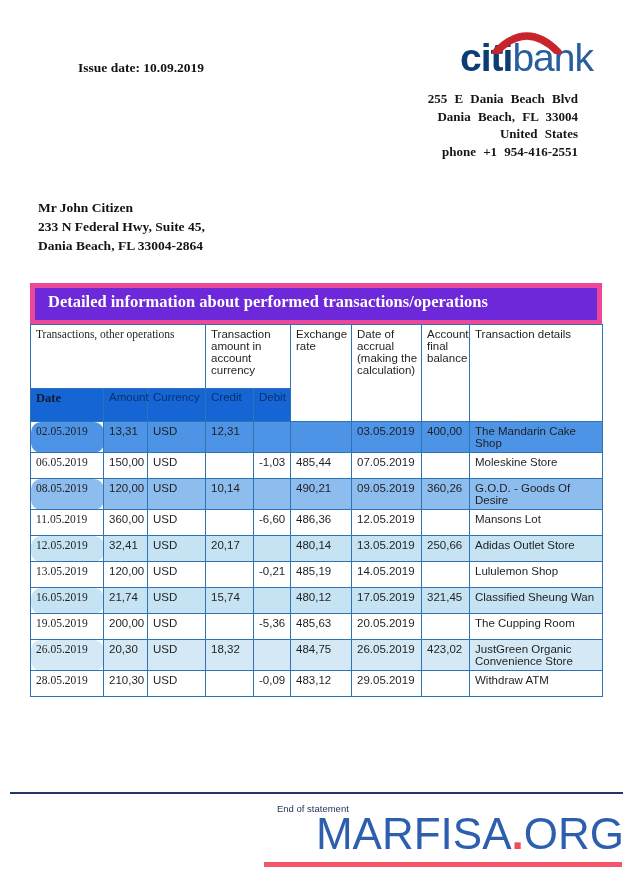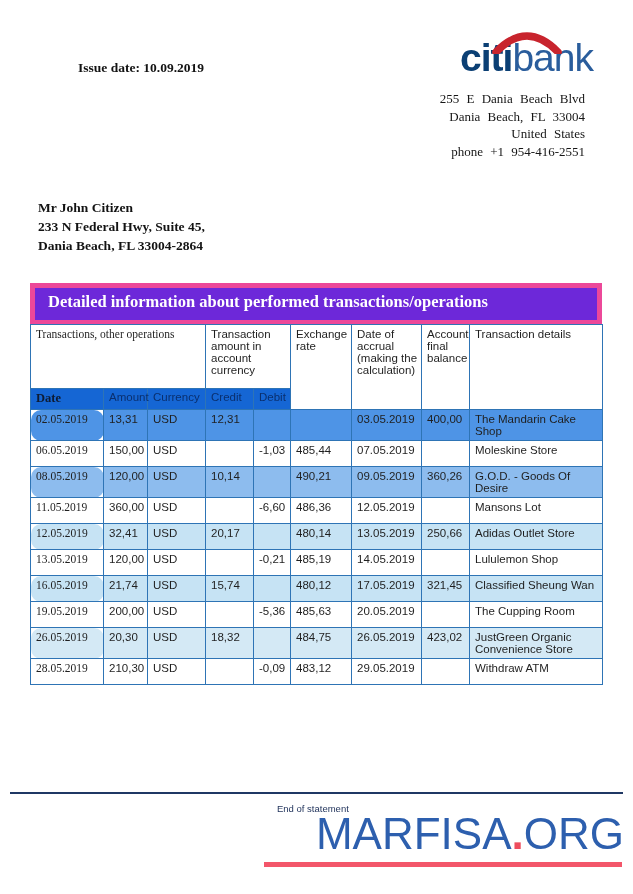--- a/index.html
+++ b/index.html
@@ -9,38 +9,38 @@
   
   .issue-date{position:absolute;left:38px;top:60px;font-family:"Liberation Serif",serif;
               font-weight:bold;font-size:13.5px;color:#131313;margin-left:40px;}
 
   .citi-logo{position:absolute;top:36px;right:40px;font-size:39px;line-height:44px;
              letter-spacing:-1px;white-space:nowrap;}
   .citi-logo .citi{font-weight:bold;color:#0b3f74;position:relative;}
   .citi-logo .bank{font-weight:normal;color:#2a5d9c;}
   .citi-arc{position:absolute;left:31px;top:-4px;}
 
-  .bank-address{position:absolute;right:48px;top:90px;text-align:right;
-                font-family:"Liberation Serif",serif;font-weight:normal;font-size:13px;
+  .bank-address{position:absolute;right:55px;top:90px;text-align:right;
+                font-family:"Liberation Serif",serif;font-weight:bold;font-size:13px;
                 line-height:17.5px;color:#161616;word-spacing:4px;}
 
   .customer-address{position:absolute;left:38px;top:198px;font-family:"Liberation Serif",serif;
                     font-weight:bold;font-size:13.5px;line-height:19px;color:#131313;}
 
   
   .stmt{position:absolute;left:30px;top:283px;width:572px;}
   .stmt-title{box-sizing:border-box;border:5px solid #ec4899;background:#6d28d9;color:#ffffff;
               font-family:"Liberation Serif",serif;font-weight:bold;font-size:16.5px;
               padding:4px 0 8px 13px;}
   table.grid{border-collapse:collapse;width:572px;table-layout:fixed;margin-top:-1px;}
   table.grid th,table.grid td{border:1.5px solid #2e74b5;vertical-align:top;
               font-size:11.5px;font-weight:normal;text-align:left;
               padding:3px 3px 3px 5px;color:#1f1f1f;box-sizing:border-box;}
   th.gh-serif{font-family:"Liberation Serif",serif;font-weight:bold;font-size:12.5px;color:#131313;}
-  tr.subhead th{background:#1566d4;color:#0a2f6e;height:21px;padding-top:2px;padding-bottom:2px;}
+  tr.subhead th{background:#1566d4;color:#0a2f6e;height:33px;padding-top:2px;padding-bottom:2px;}
   tr.subhead th.date-h{font-family:"Liberation Serif",serif;font-weight:bold;font-size:12.5px;color:#0d1b33;}
   td.c-date{font-family:"Liberation Serif",serif;font-weight:bold;font-size:12.5px;color:#131313;border-radius:10px;}
   table.grid tr.data-row td{height:26px;}
 
   
   .footer-rule{position:absolute;left:10px;top:792px;width:613px;height:2px;background:#1f3864;}
   .end-statement{position:absolute;left:277px;top:803px;font-size:9.5px;color:#24365e;}
   .marfisa{position:absolute;right:9px;top:810px;font-size:44px;line-height:48px;
            letter-spacing:0px;color:#2d5fae;white-space:nowrap;}
   .marfisa .w-light{font-weight:normal;}

